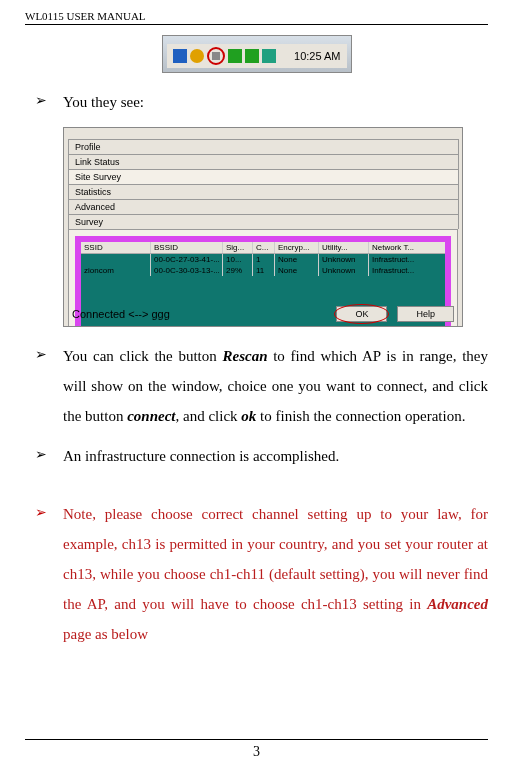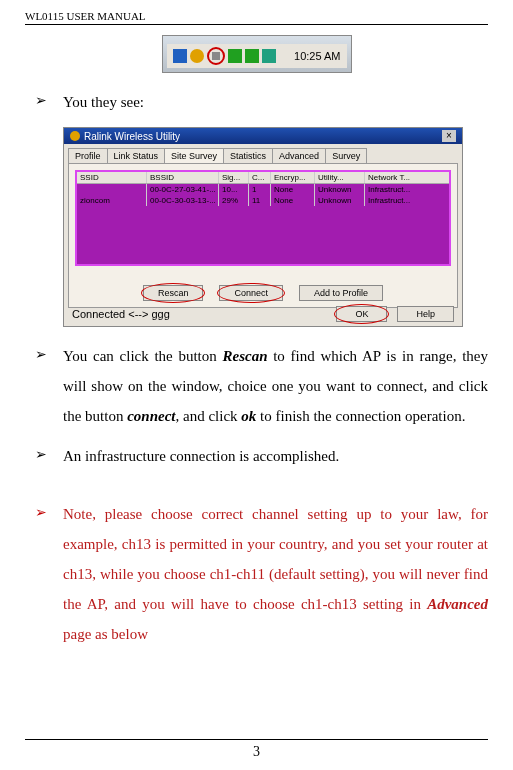--- a/index.html
+++ b/index.html
@@ -134,23 +134,24 @@
     .dlg-close {
       margin-left: auto;
       background: #ccc;
       width: 14px; height: 12px;
       text-align: center;
       line-height: 12px;
       color: #000;
     }
     .dlg-tabs {
       display: flex;
-      padding: 4px 4px 0 4px;
+      padding: 11px 4px 0 4px;
       gap: 0;
       font-size: 9px;
+      flex-direction: column;
     }
     .dlg-tab {
       padding: 2px 6px;
       border: 1px solid #999;
       border-bottom: none;
       background: #e8e4dc;
       margin-right: -1px;
     }
     .dlg-tab.active {
       background: #f4f0e8;
@@ -159,22 +160,22 @@
     }
     .dlg-body {
       margin: 0 4px 4px 4px;
       border: 1px solid #999;
       background: #f4f0e8;
       height: 145px;
       padding: 6px;
       position: relative;
     }
     .dlg-list {
-      border: 2px solid #d946ef;
-      background: #a21caf;
+      border: 6px solid #d946ef;
+      background: #0f766e;
       height: 96px;
       overflow: hidden;
     }
     .dlg-list-head {
       display: flex;
       background: #e8e4dc;
       border-bottom: 1px solid #aaa;
       font-size: 8px;
     }
     .dlg-list-head span, .dlg-list-row span {
@@ -266,25 +267,20 @@
   </div>
 </div>
 
 <ul class="bullet-list">
   <li>
     <span>You they see:</span>
   </li>
 </ul>
 
 <div class="dialog-img">
-  <div class="dlg-title">
-    <span class="ico"></span>
-    <span>Ralink Wireless Utility</span>
-    <span class="dlg-close">×</span>
-  </div>
   <div class="dlg-tabs">
     <span class="dlg-tab">Profile</span>
     <span class="dlg-tab">Link Status</span>
     <span class="dlg-tab active">Site Survey</span>
     <span class="dlg-tab">Statistics</span>
     <span class="dlg-tab">Advanced</span>
     <span class="dlg-tab">Survey</span>
   </div>
   <div class="dlg-body">
     <div class="dlg-list">

